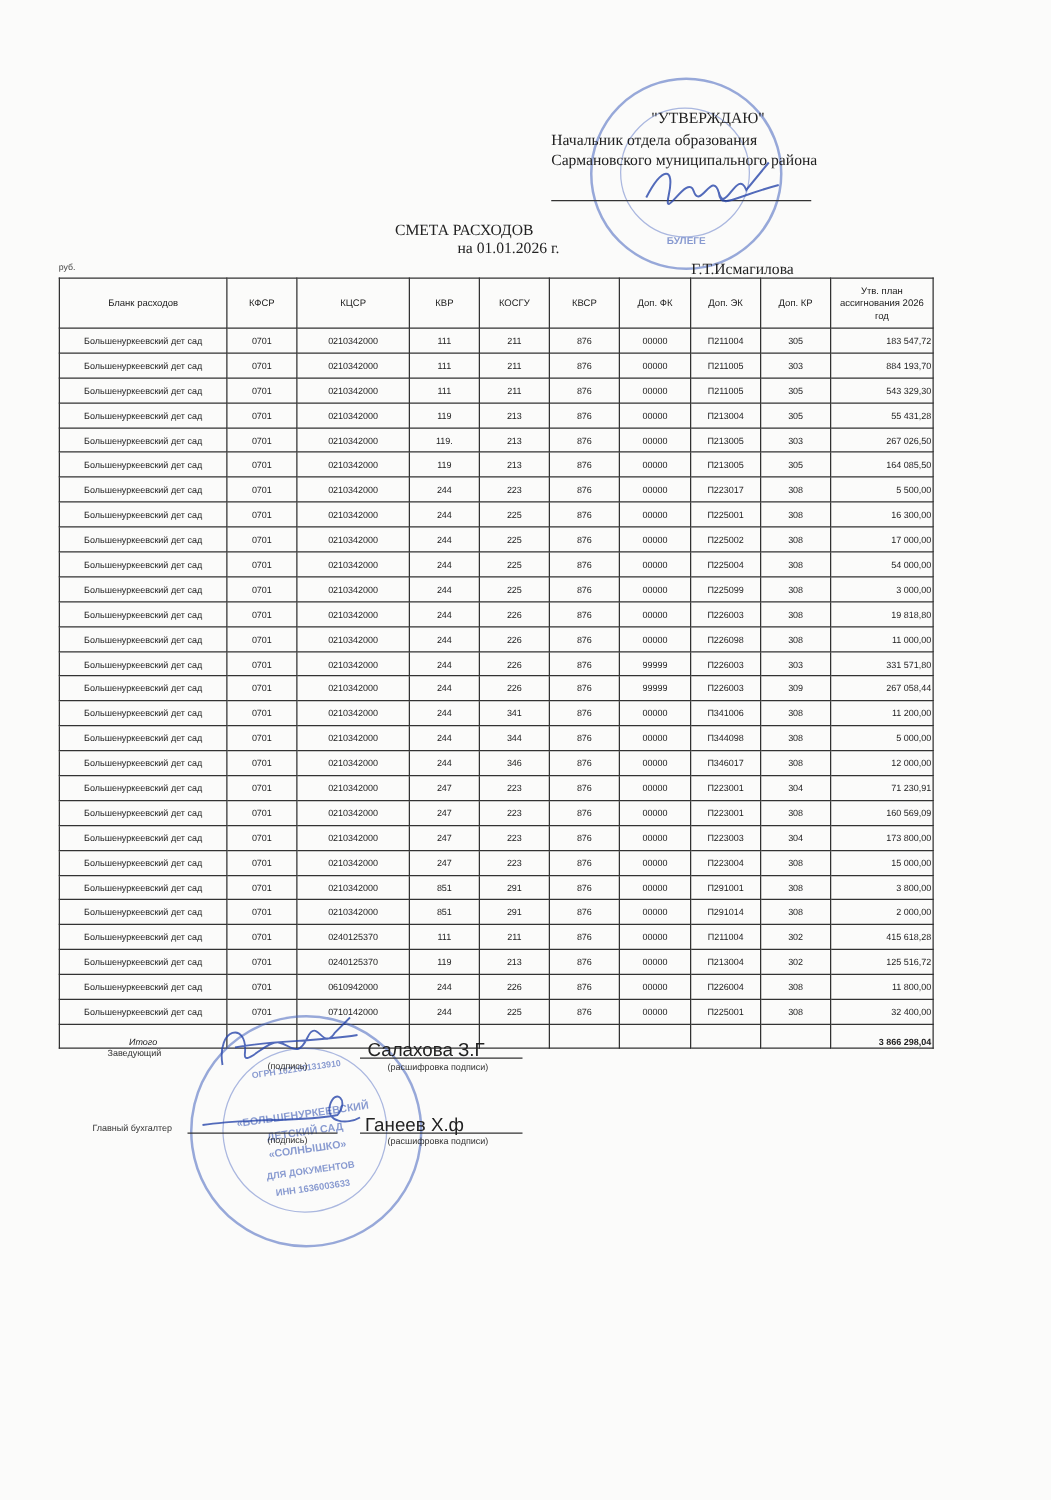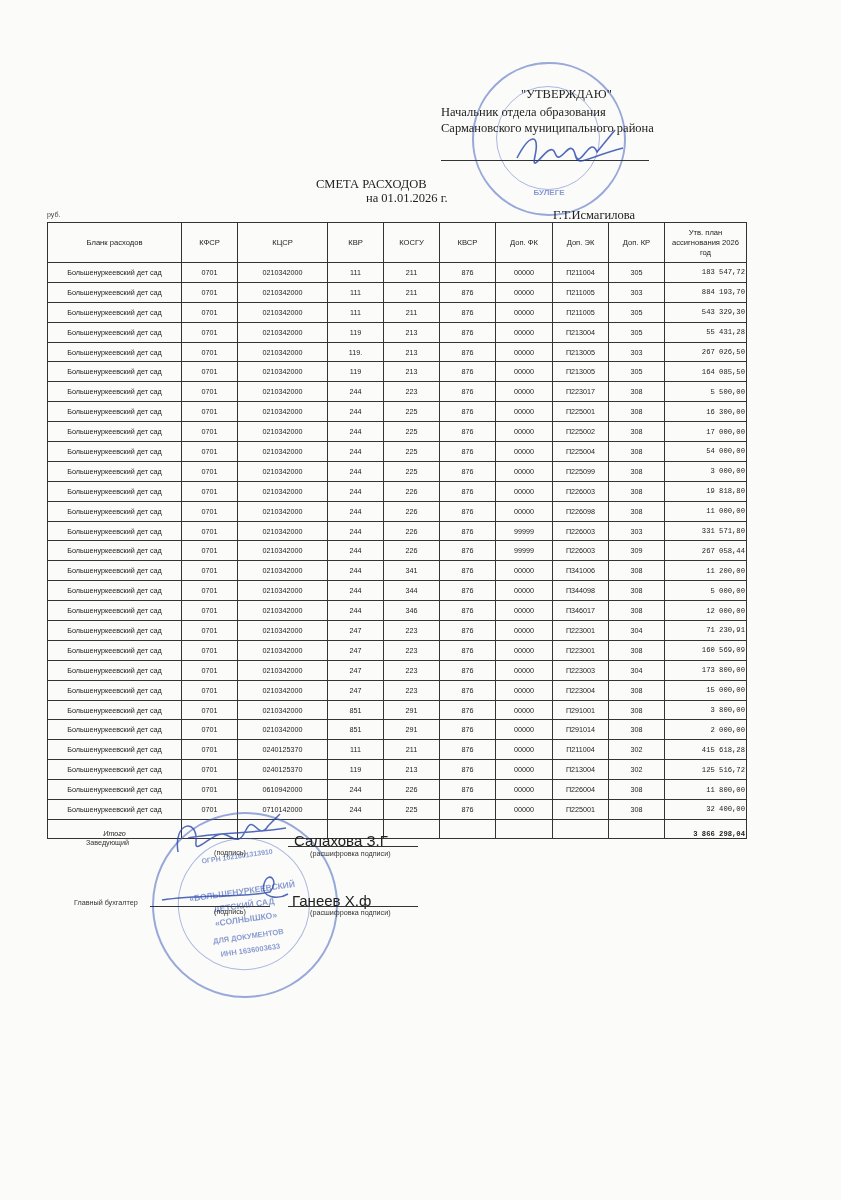--- a/index.html
+++ b/index.html
@@ -27,21 +27,21 @@
     position: absolute; left: 47px; top: 222px; width: 699px;
     border-collapse: collapse; table-layout: fixed;
     font-size: 7.2px; color: #222;
   }
   table.smeta th, table.smeta td {
     border: 1px solid #333; padding: 0 2px; height: 18.9px; white-space: nowrap; overflow: hidden;
   }
   table.smeta th { font-weight: normal; height: 39px; text-align: center; font-size: 7.6px; line-height: 10px; }
   table.smeta td { text-align: center; }
   table.smeta td.name { text-align: center; }
-  table.smeta td.amount { text-align: right; padding-right: 1px; font-family: Liberation Mono, monospace; }
+  table.smeta td.amount { text-align: right; padding-right: 1px; }
   table.smeta tr.total td { height: 18px; vertical-align: bottom; }
   table.smeta tr.total td.name { font-style: italic; }
   table.smeta tr.total td.amount { font-weight: bold; }
 
   .sign { position: absolute; font-size: 7.2px; color: #333; }
   .sign-label { position: absolute; white-space: nowrap; }
   .sign-line { position: absolute; border-top: 1px solid #333; }
   .sign-name { position: absolute; font-size: 15px; white-space: nowrap; color: #222; }
   .sign-hint { position: absolute; white-space: nowrap; font-size: 7.2px; }
 

